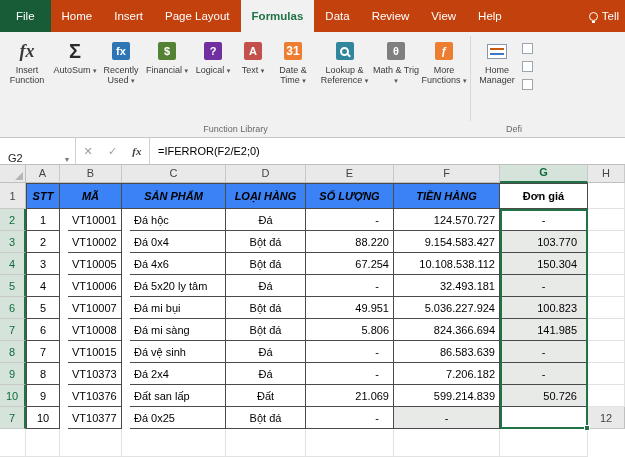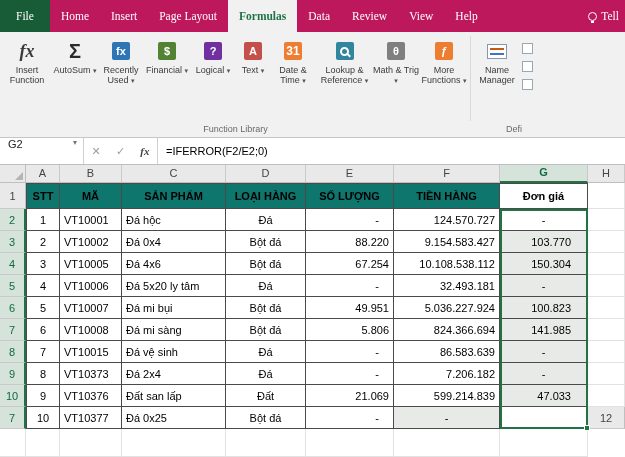--- a/index.html
+++ b/index.html
@@ -1,20 +1,20 @@
 <!DOCTYPE html>
 <html><head>
 <meta charset="utf-8">
 <style>
   * { margin:0; padding:0; box-sizing:border-box; }
   html,body { width:625px; height:457px; overflow:hidden; }
   body { font-family:"Liberation Sans",sans-serif; display:flex; flex-direction:column; background:#fff; }
 
   
-  .tabbar { flex:0 0 32px; background:#be185d; display:flex; color:#fff; font-size:11.5px;font-family:Liberation Serif, serif; }
+  .tabbar { flex:0 0 32px; background:#c2410c; display:flex; color:#fff; font-size:11.5px; }
   .tab { line-height:32px; padding:0 11px; white-space:nowrap; }
   .tab.file { background:#185C37; padding:0 16px; }
   .tab.active { background:#F1F1F1; color:#217346; font-weight:bold; }
   .tellme { margin-left:auto; display:flex; align-items:center; gap:4px; padding-right:6px; }
   .bulb { width:9px; height:9px; border:1px solid #fff; border-radius:50%; position:relative; }
   .bulb::after { content:""; position:absolute; left:2px; bottom:-3px; width:3px; height:2px; background:#fff; }
 
   
   .ribbon { flex:0 0 106px; background:#F1F1F1; border-bottom:1px solid #C6C6C6; display:flex; padding:0 2px; overflow:hidden; }
   .rgroup { display:flex; flex-direction:column; }
@@ -38,21 +38,21 @@
   .mag::after { content:""; position:absolute; width:5px; height:2px; background:#fff; transform:rotate(45deg); right:-4px; bottom:-2px; }
   .nm-icon { width:20px; height:15px; background:#fff; border:1px solid #8496B0; position:relative; }
   .nm-icon::before { content:""; position:absolute; left:2px; right:2px; height:2px; top:3px; background:#C55A11; }
   .nm-icon::after  { content:""; position:absolute; left:2px; right:2px; height:2px; top:8px; background:#4472C4; }
   .defined { width:34px; display:flex; flex-direction:column; gap:5px; padding-top:10px; overflow:hidden; }
   .smallrow { display:flex; align-items:center; gap:3px; height:13px; }
   .sicon { width:11px; height:11px; background:#fff; border:1px solid #9AA7B0; flex:0 0 11px; }
 
   
   .fbar { flex:0 0 27px; background:#fff; border-bottom:1px solid #BEBEBE; display:flex; font-size:11px; }
-  .namebox { width:84px; border-right:1px solid #D0D0D0; display:flex; align-items:flex-start; padding-left:8px; color:#222; }
+  .namebox { width:76px; border-right:1px solid #D0D0D0; display:flex; align-items:flex-end; padding-left:8px; color:#222; }
   .nb-arrow { margin-left:auto; padding-right:6px; color:#777; font-size:8px; }
   .fbtns { width:74px; border-right:1px solid #D0D0D0; display:flex; align-items:center; justify-content:space-around; }
   .fbtn-x, .fbtn-check { color:#9d9d9d; font-size:11px; }
   .fbtn-fx { font-family:"Liberation Serif",serif; font-style:italic; font-weight:bold; color:#444; }
   .ftext { flex:1; display:flex; align-items:center; padding-left:8px; color:#000; }
 
   
   .gridwrap { flex:1; position:relative; background:#fff; overflow:hidden; }
   .grid { display:grid; height:100%;
           grid-template-columns:26px 34px 62px 104px 80px 88px 106px 88px 1fr;
@@ -63,27 +63,27 @@
                    border-left:8px solid transparent; border-bottom:8px solid #B5B5B5; }
   .ch { background:#E9E9E9; border-right:1px solid #C9C9C9; border-bottom:1px solid #BFBFBF;
         text-align:center; line-height:17px; color:#444; }
   .ch.selc { background:#D5E3DA; color:#0E6B3C; font-weight:bold; border-bottom:2px solid #217346; line-height:15px; }
   .rh { background:#E9E9E9; border-right:1px solid #BFBFBF; border-bottom:1px solid #C9C9C9;
         color:#444; font-size:10.5px; display:flex; align-items:center; justify-content:center; }
   .rh.selr { background:#D5E3DA; color:#0E6B3C; border-right:2px solid #217346; }
   .tc { border-right:1px solid #4a4a4a; border-bottom:1px solid #4a4a4a; display:flex; align-items:center; padding:0 4px; }
   .rowtop { border-top:1px solid #4a4a4a; }
   .first-col { border-left:1px solid #4a4a4a; }
-  .th1 { background:#0f766e; font-weight:bold; justify-content:center; }
+  .th1 { background:#3b82f6; font-weight:bold; justify-content:center;font-style:italic; }
   .gh1 { font-weight:bold; justify-content:center; }
   .c-center { justify-content:center; }
-  .c-left { justify-content:flex-start; }
+  .c-left { justify-content:flex-start;margin-left:8px; }
   .c-num { justify-content:flex-end; }
   .dashE { padding-right:14px; }
-  .gcell { justify-content:flex-end; padding-right:16px; background:#E8EAE8; }
+  .gcell { justify-content:flex-end; padding-right:10px; background:#E8EAE8; }
   .gcell.dashg { justify-content:center; padding-right:4px; }
   .gcell.activecell { background:#fff; }
   .ec { border-right:1px solid #E2E2E2; border-bottom:1px solid #E2E2E2; }
   .selbox { position:absolute; left:500px; top:44px; width:88px; height:220px;
             border:2px solid #217346; }
   .fillhandle { position:absolute; right:-4px; bottom:-4px; width:6px; height:6px;
                 background:#217346; border:1px solid #fff; }
 </style>
 </head>
 <body>
@@ -174,21 +174,21 @@
   </div>
 
   <div class="vsep"></div>
 
   <div class="rgroup">
     <div class="rbtns">
       <div class="rbtn w50">
         <span class="icon24">
             <span class="nm-icon"></span>
           </span>
-        <span class="lbl"><span>Name Manager</span></span>
+        <span class="lbl"><span>Home Manager</span></span>
       </div>
       <div class="defined">
         <div class="smallrow">
             <span class="sicon"></span>
           </div>
         <div class="smallrow">
             <span class="sicon"></span>
           </div>
         <div class="smallrow">
             <span class="sicon"></span>
@@ -306,21 +306,21 @@
       <div class="tc c-num">7.206.182</div>
       <div class="tc gcell dashg">-</div>
       <div class="ec"></div>
       <div class="rh selr">10</div>
       <div class="tc c-center first-col">9</div>
       <div class="tc c-left">VT10376</div>
       <div class="tc c-left">Đất san lấp</div>
       <div class="tc c-center">Đất</div>
       <div class="tc c-num">21.069</div>
       <div class="tc c-num">599.214.839</div>
-      <div class="tc gcell">47.033</div>
+      <div class="tc gcell">50.726</div>
       <div class="ec"></div>
       <div class="rh selr">7</div>
       <div class="tc c-center first-col">10</div>
       <div class="tc c-left">VT10377</div>
       <div class="tc c-left">Đá 0x25</div>
       <div class="tc c-center">Bột đá</div>
       <div class="tc c-num dashE">-</div>
       <div class="tc gcell dashg">-</div>
       <div class="ec"></div>
       <div class="rh">12</div>

